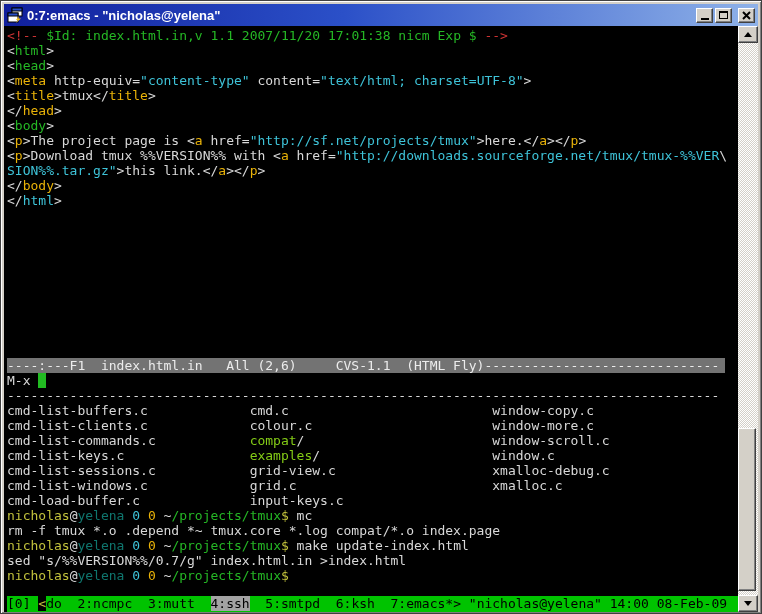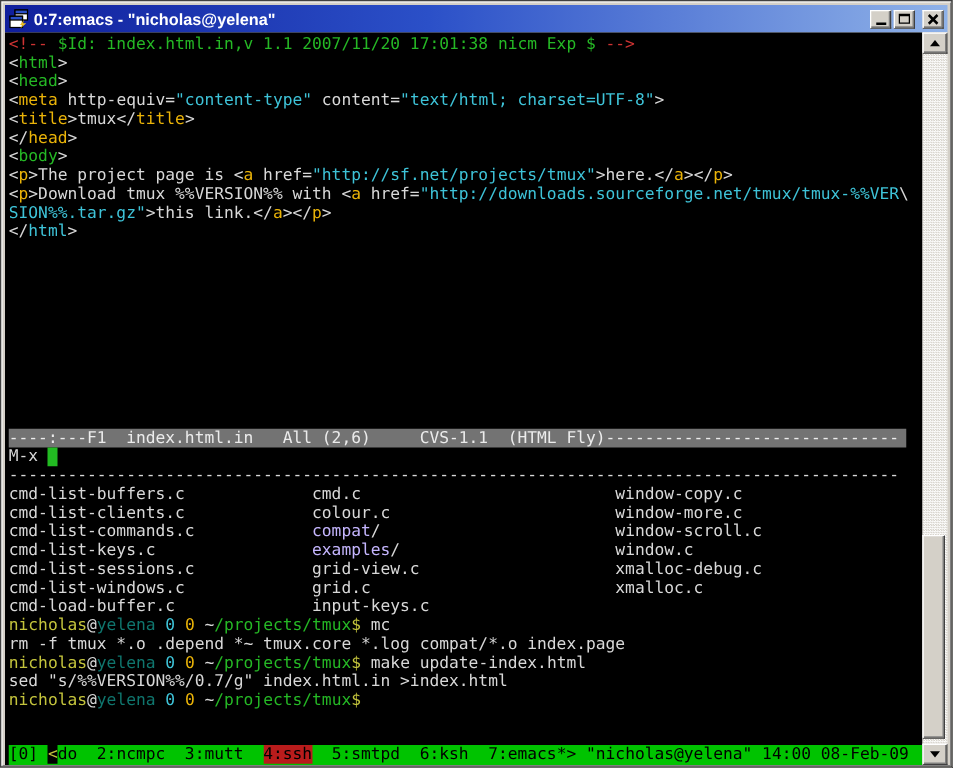--- a/index.html
+++ b/index.html
@@ -39,33 +39,33 @@
     padding:2px 0 0 3px;
     display:flex; flex-direction:column;
   }
   .trow { height:15px; white-space:pre; }
   .trow.modeline { background:#737373; width:718px; }
   .c-w   { color:#d8d8d8; }
   .c-r   { color:#cd3333; }
   .c-g   { color:#25b825; }
   .c-m   { color:#eab308; }
   .c-c   { color:#3ec3d8; }
-  .c-b   { color:#c4b5fd; }
+  .c-b   { color:#84cc16; }
   .c-y   { color:#c3c33c; }
   .c-sal { color:#0f766e; }
   .c-ml  { color:#ececec; }
   .c-cur { background:#22bb22; color:#22bb22; }
   .statusbar {
     margin-top:auto; height:16px; line-height:16px;
     background:#00c300; color:#000000; white-space:pre;
     width:733px;
   }
   .c-sb  { color:#000000; }
   .c-sbk { background:#000000; color:#c3c33c; }
-  .c-sby { background:#b91c1c; color:#000000; }
+  .c-sby { background:#a3a3a3; color:#000000; }
   .scrollbar {
     width:20px; display:flex; flex-direction:column;
     background-image:conic-gradient(#d4d0c8 25%, #ffffff 0 50%, #d4d0c8 0 75%, #ffffff 0);
     background-size:2px 2px;
   }
   .sbtn {
     height:17px; background:#d4d0c8;
     border:1px solid; border-color:#ffffff #404040 #404040 #ffffff;
     box-shadow:inset -1px -1px 0 #808080;
     display:flex; align-items:center; justify-content:center;
@@ -117,20 +117,21 @@
       <div class="trow"><span class="c-r">&lt;!--</span><span class="c-g"> $Id: index.html.in,v 1.1 2007/11/20 17:01:38 nicm Exp $ </span><span class="c-r">--&gt;</span></div>
         <div class="trow"><span class="c-w">&lt;</span><span class="c-g">html</span><span class="c-w">&gt;</span></div>
         <div class="trow"><span class="c-w">&lt;</span><span class="c-g">head</span><span class="c-w">&gt;</span></div>
         <div class="trow"><span class="c-w">&lt;</span><span class="c-m">meta</span><span class="c-w"> http-equiv=</span><span class="c-c">"content-type"</span><span class="c-w"> content=</span><span class="c-c">"text/html; charset=UTF-8"</span><span class="c-w">&gt;</span></div>
         <div class="trow"><span class="c-w">&lt;</span><span class="c-m">title</span><span class="c-w">&gt;tmux&lt;/</span><span class="c-m">title</span><span class="c-w">&gt;</span></div>
         <div class="trow"><span class="c-w">&lt;/</span><span class="c-m">head</span><span class="c-w">&gt;</span></div>
         <div class="trow"><span class="c-w">&lt;</span><span class="c-g">body</span><span class="c-w">&gt;</span></div>
         <div class="trow"><span class="c-w">&lt;</span><span class="c-m">p</span><span class="c-w">&gt;The project page is &lt;</span><span class="c-m">a</span><span class="c-w"> href=</span><span class="c-c">"http://sf.net/projects/tmux"</span><span class="c-w">&gt;here.&lt;/</span><span class="c-m">a</span><span class="c-w">&gt;&lt;/</span><span class="c-m">p</span><span class="c-w">&gt;</span></div>
         <div class="trow"><span class="c-w">&lt;</span><span class="c-m">p</span><span class="c-w">&gt;Download tmux %%VERSION%% with &lt;</span><span class="c-m">a</span><span class="c-w"> href=</span><span class="c-c">"http://downloads.sourceforge.net/tmux/tmux-%%VER</span><span class="c-w">\</span></div>
         <div class="trow"><span class="c-c">SION%%.tar.gz"</span><span class="c-w">&gt;this link.&lt;/</span><span class="c-m">a</span><span class="c-w">&gt;&lt;/</span><span class="c-m">p</span><span class="c-w">&gt;</span></div>
+        <div class="trow"><span class="c-w">&lt;/</span><span class="c-m">body</span><span class="c-w">&gt;</span></div>
         <div class="trow"><span class="c-w">&lt;/</span><span class="c-c">html</span><span class="c-w">&gt;</span></div>
         <div class="trow"></div>
         <div class="trow"></div>
         <div class="trow"></div>
         <div class="trow"></div>
         <div class="trow"></div>
         <div class="trow"></div>
         <div class="trow"></div>
         <div class="trow"></div>
         <div class="trow"></div>

